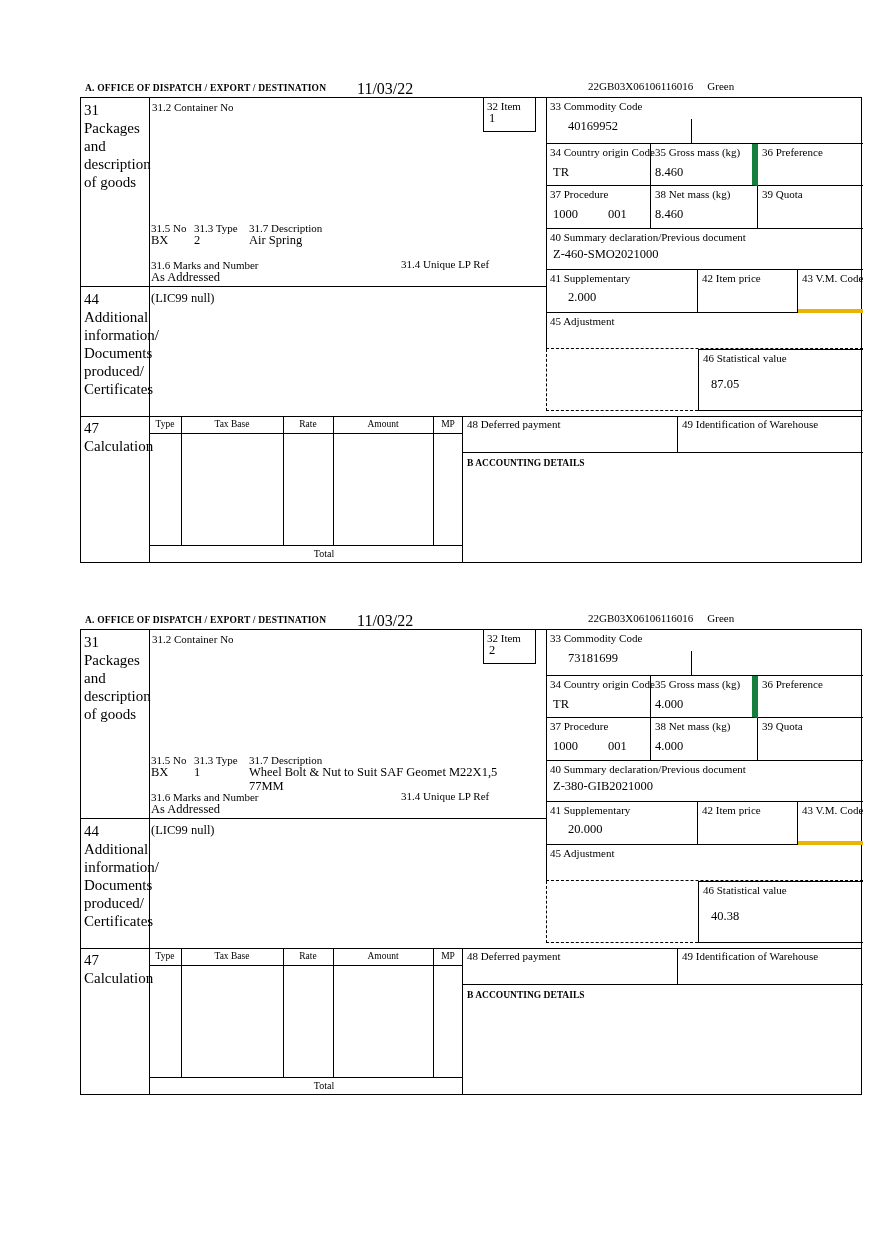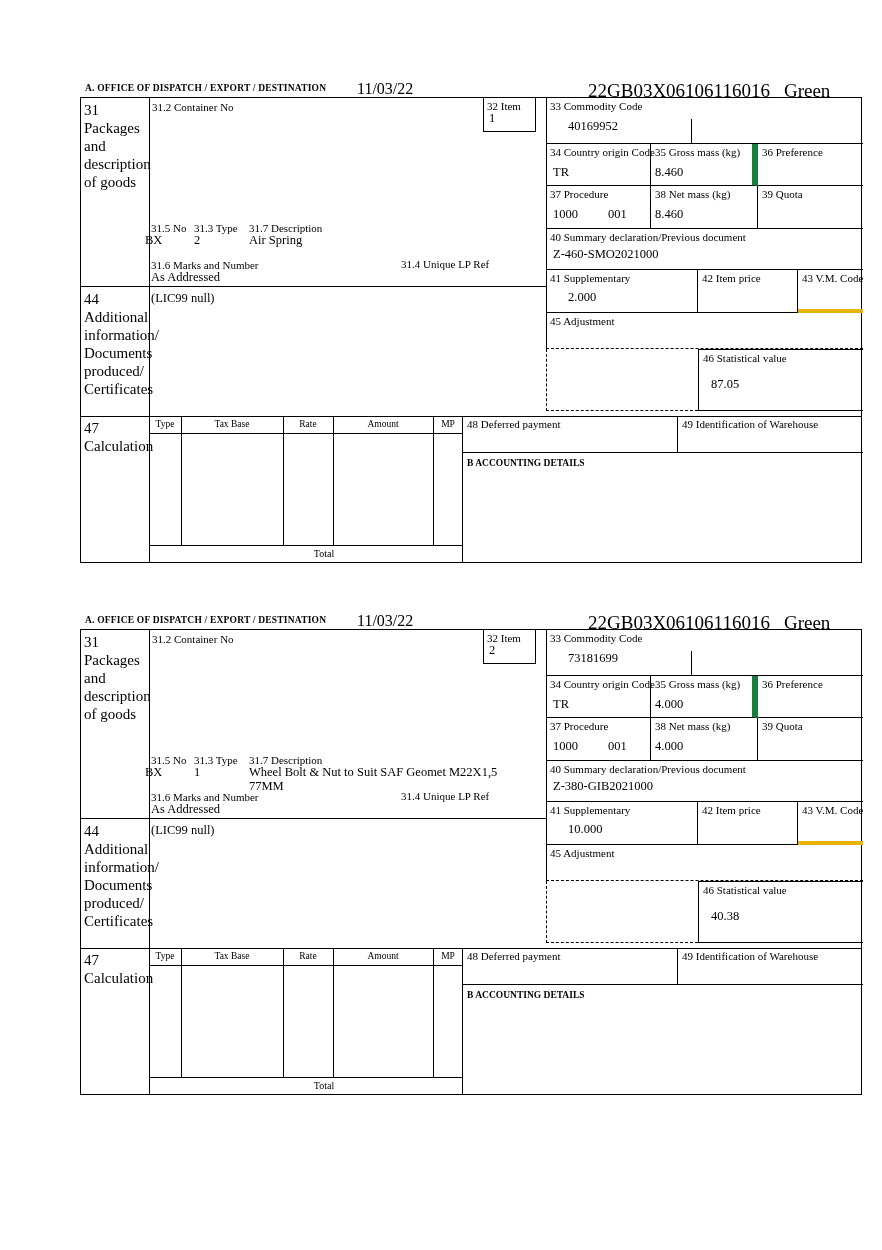--- a/index.html
+++ b/index.html
@@ -3,21 +3,21 @@
 <meta charset="utf-8">
 <style>
   *{box-sizing:border-box;margin:0;padding:0}
   html,body{background:#fff}
   body{position:relative;width:882px;height:1250px;font-family:"Liberation Serif",serif;color:#000;overflow:hidden}
   .form{position:absolute;left:80px;width:783px;height:486px}
   .f1{top:78px}
   .f2{top:610px}
   .hsec{position:absolute;left:5px;top:5px;font-size:9.5px;font-weight:700;letter-spacing:.2px;white-space:nowrap}
   .hdate{position:absolute;left:277px;top:2px;font-size:16px}
-  .href{position:absolute;left:508px;top:2px;font-size:19px;white-space:nowrap}
+  .href{position:absolute;left:508px;top:2px;font-size:11px;white-space:nowrap}
   .hstat{display:inline-block;margin-left:14px}
   .bx{position:absolute;left:0;top:19px;width:782px;height:466px;border:1px solid #000}
   .bx div{position:absolute}
   .lbl{font-size:11px;line-height:1.2;white-space:nowrap}
   .lblw{font-size:15px;line-height:18px;white-space:pre-line}
   .val{font-size:12.5px;white-space:nowrap}
   .ln{border-left:1px solid #000;width:0}
   .hln{border-top:1px solid #000;height:0}
   .vl-left{left:68px;top:0;height:464px}
   .hl-44{left:0;top:188px;width:465px}
@@ -49,21 +49,21 @@
   .v35{left:4px;top:21px}
   .v37a{left:7px;top:21px}
   .v37b{left:62px;top:21px}
   .v38{left:4px;top:21px}
   .v40{left:7px;top:18px}
   .v41{left:22px;top:20px}
   .v46{left:12px;top:27px}
   .l315{left:70px;top:124px}
   .l313{left:113px;top:124px}
   .l317{left:168px;top:124px}
-  .vno{left:64px;top:135px}
+  .vno{left:70px;top:135px}
   .vty{left:113px;top:135px}
   .vd1{left:168px;top:135px}
   .vd2{left:168px;top:149px}
   .l316{left:70px;top:161px}
   .l314{left:320px;top:160px}
   .vmk{left:70px;top:172px}
   .l44{left:3px;top:192px;width:66px}
   .vadd{left:70px;top:193px}
   .hl-47{left:0;top:318px;width:780px}
   .l47{left:3px;top:321px;width:60px}
@@ -273,21 +273,21 @@
     <div class="lblw l44">44
 Additional
 information/
 Documents
 produced/
 Certificates</div>
     <div class="val vadd">(LIC99 null)</div>
 
     <div class="r41">
       <div class="lbl rlbl">41 Supplementary</div>
-      <div class="val v41">10.000</div>
+      <div class="val v41">20.000</div>
     </div>
     <div class="r42">
       <div class="lbl rlbl">42 Item price</div>
     </div>
     <div class="r43">
       <div class="lbl rlbl">43 V.M. Code</div>
     </div>
     <div class="r45">
       <div class="lbl rlbl">45 Adjustment</div>
     </div>

